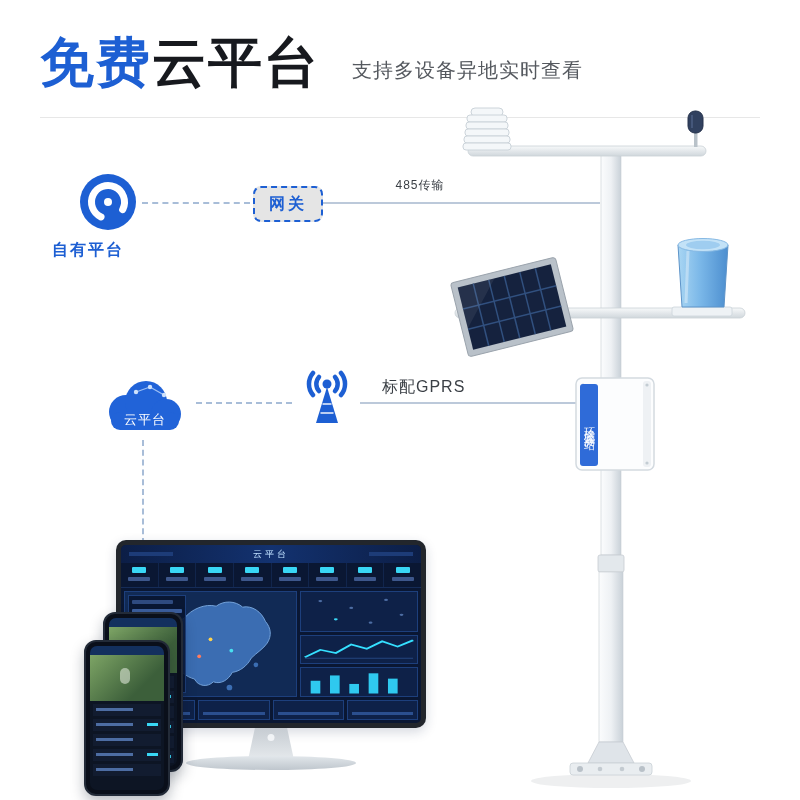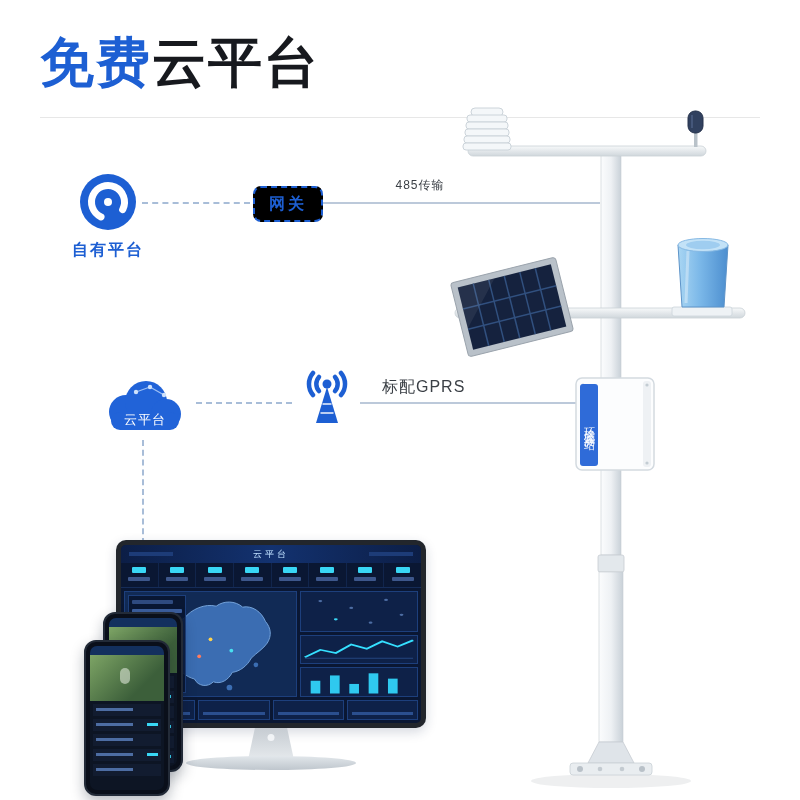--- a/index.html
+++ b/index.html
@@ -19,24 +19,24 @@
   .h-dash{position:absolute;height:0;border-top:2px dashed #a8bdd8;}
   .h-solid{position:absolute;height:0;border-top:2px solid #bcc9da;}
   .v-dash{position:absolute;width:0;border-left:2px dashed #a8bdd8;}
   .dash-1{left:142px;top:202px;width:108px;}
   .line-485{left:321px;top:202px;width:279px;}
   .dash-2{left:196px;top:402px;width:96px;}
   .line-gprs{left:360px;top:402px;width:240px;}
   .v-dash-cloud{left:142px;top:440px;height:104px;}
 
   .own-icon{position:absolute;left:76px;top:170px;width:64px;height:64px;}
-  .own-label{position:absolute;left:52px;top:240px;width:112px;text-align:center;
+  .own-label{position:absolute;left:52px;top:240px;width:112px;text-align:left;
              font-size:16px;color:#1d5fd3;font-weight:600;letter-spacing:2px;}
   .gw-box{position:absolute;left:253px;top:186px;width:66px;height:32px;border:2px dashed #1d5fd3;
-          border-radius:8px;background:#000000;display:flex;align-items:center;justify-content:center;
+          border-radius:8px;background:#e5e5e5;display:flex;align-items:center;justify-content:center;
           font-size:16px;color:#1d5fd3;font-weight:700;letter-spacing:3px;}
   .label-485{position:absolute;left:370px;top:177px;width:100px;text-align:center;
              font-size:12px;color:#3a3f45;letter-spacing:1px;}
   .cloud-icon{position:absolute;left:98px;top:374px;width:94px;height:64px;}
   .gprs-icon{position:absolute;left:296px;top:370px;width:62px;height:60px;}
   .label-gprs{position:absolute;left:382px;top:377px;width:120px;
               font-size:16px;color:#3a3f45;letter-spacing:1px;}
 
   
   .station{position:absolute;left:430px;top:95px;width:360px;height:700px;z-index:1;}
@@ -99,20 +99,21 @@
   .phone.front{left:84px;top:640px;width:86px;height:156px;z-index:4;}
 </style>
 </head>
 <body>
 
 <div class="canvas">
 
   <div class="header">
     <div class="title-row">
       <div class="title"><span class="hl">免费</span><span class="rest">云平台</span></div>
+      <div class="subtitle">支持多设备异地实时查看</div>
     </div>
   </div>
   <div class="header-rule"></div>
 
   <div class="h-dash dash-1"></div>
   <div class="h-solid line-485"></div>
   <div class="h-dash dash-2"></div>
   <div class="h-solid line-gprs"></div>
   <div class="v-dash v-dash-cloud"></div>
 

